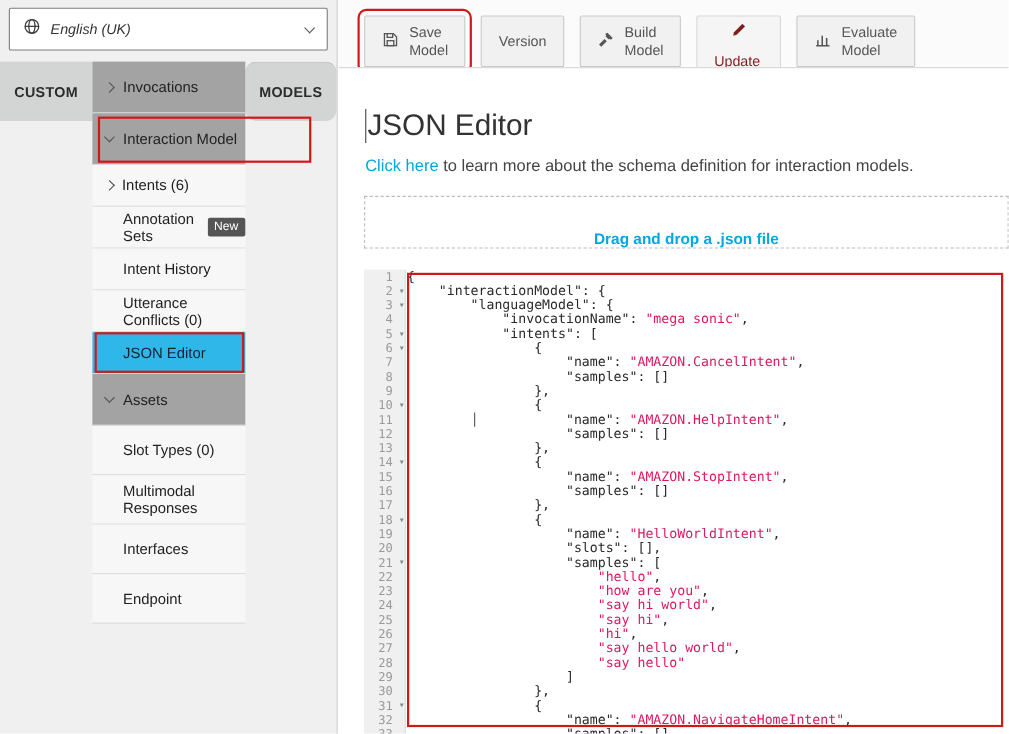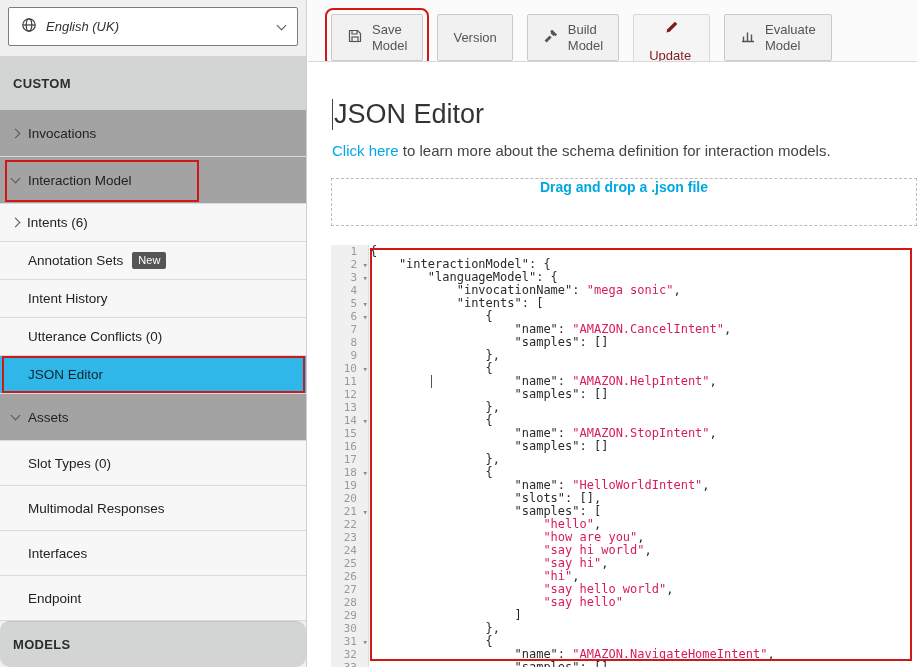--- a/index.html
+++ b/index.html
@@ -18,21 +18,21 @@
   .sidebar{position:absolute;left:0;top:0;width:307px;height:667px;background:#f0f0f0;
            border-right:1px solid #cfcfcf;}
   .lang-select{position:absolute;left:8px;top:7px;width:290px;height:39px;background:#fff;
                border:1px solid #7d7d7d;border-radius:2px;display:flex;align-items:center;
                gap:9px;padding:0 12px;cursor:pointer;}
   .lang-label{font-size:13px;color:#333;flex:1;font-style:italic;}
   .chev{display:inline-block;width:7px;height:7px;border-right:1.6px solid #555;
         border-bottom:1.6px solid #555;flex:none;}
   .chev.right{transform:rotate(-45deg);}
   .chev.down{transform:rotate(45deg);margin-top:-3px;}
-  .sb-list{position:absolute;top:56px;left:0;right:0;bottom:0;display:flex;flex-direction:column;}
+  .sb-list{position:absolute;top:56px;left:0;right:0;bottom:0;display:flex;flex-direction:row;}
   .sb-header{height:54px;background:#d3d5d5;display:flex;align-items:center;padding:0 13px;
              font-size:13px;font-weight:bold;color:#2b2b2b;letter-spacing:.3px;flex:none;}
   .sb-header.models{flex:1;border-top:1px solid #c4c6c6;border-radius:10px;}
   .sb-row{display:flex;align-items:center;border-bottom:1px solid #dadada;cursor:pointer;
           position:relative;font-size:13.5px;color:#222;}
   .sb-grouprow{height:47px;background:#a3a3a3;padding-left:12px;}
   .sb-grouprow .sb-label{margin-left:9px;}
   .sb-child{height:38px;background:#f7f7f7;padding-left:28px;}
   .sb-child.has-chev{padding-left:12px;}
   .sb-child.has-chev .sb-label{margin-left:8px;}
@@ -57,21 +57,21 @@
   .tb-btn.annotated{outline:2px solid var(--annotation);outline-offset:4px;}
 
   
   .main{position:absolute;left:308px;top:63px;right:0;bottom:0;background:#fff;}
   .page-title{position:absolute;left:24px;top:36px;font-size:27px;font-weight:400;color:#333;
               display:flex;align-items:center;}
   .text-cursor{display:inline-block;width:1px;height:31px;background:#444;margin-right:1px;}
   .help-line{position:absolute;left:24px;top:79px;font-size:15px;color:#444;}
   .help-link{color:var(--accent);text-decoration:none;cursor:pointer;}
   .dropzone{position:absolute;left:23px;top:115px;right:0;height:48px;border:1px dashed #bcbcbc;
-            display:flex;align-items:flex-start;justify-content:center;cursor:pointer;background:#fff;}
+            display:flex;align-items:flex-end;justify-content:center;cursor:pointer;background:#fff;}
   .dropzone-label{color:var(--accent);font-weight:bold;font-size:14px;}
 
   
   .editor{position:absolute;left:23px;top:182px;right:0;bottom:0;
           font-family:"DejaVu Sans Mono","Liberation Mono",monospace;font-size:12px;
           line-height:13px;background:linear-gradient(to right,#f0f0f0 37px,#fff 37px);
           overflow:hidden;cursor:text;}
   .gutter-border{position:absolute;left:37px;top:0;bottom:0;width:1px;background:#ddd;}
   .ed-row{display:flex;height:13px;white-space:pre;}
   .ed-gutter{width:37px;flex:none;color:#9a9a9a;font-size:11px;text-align:right;

